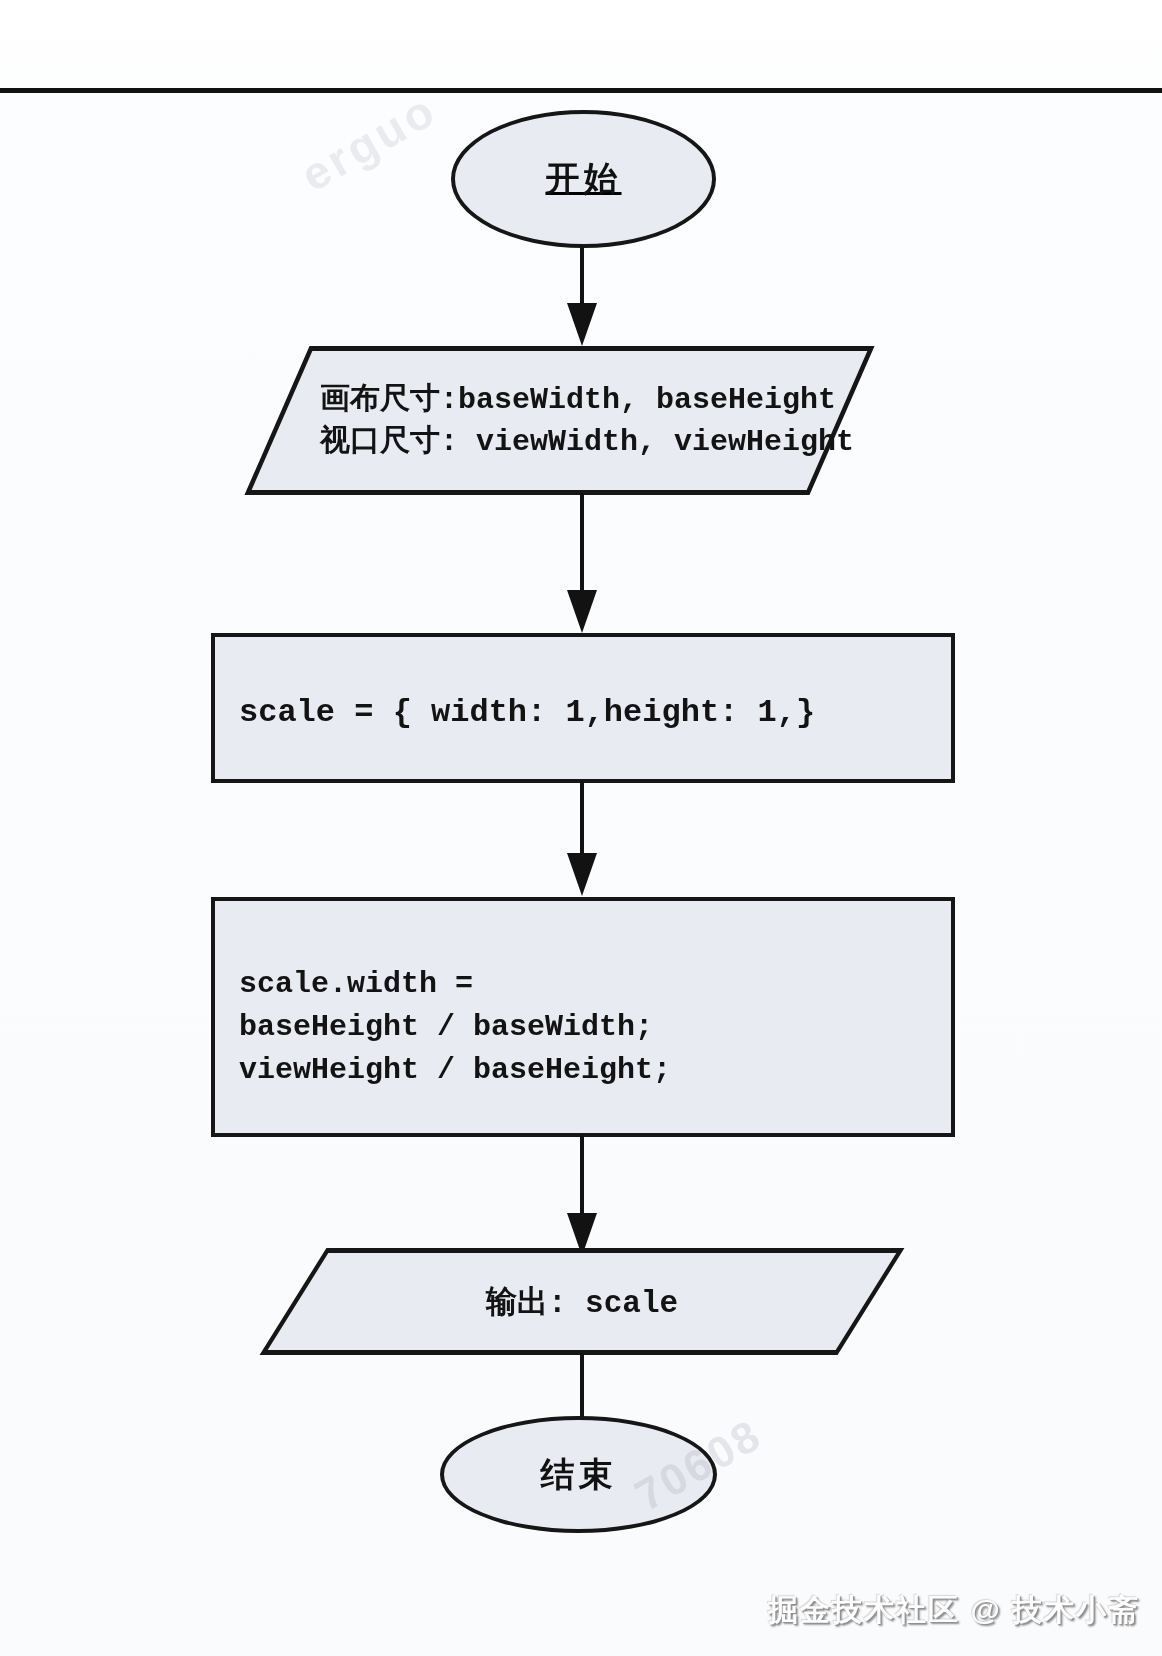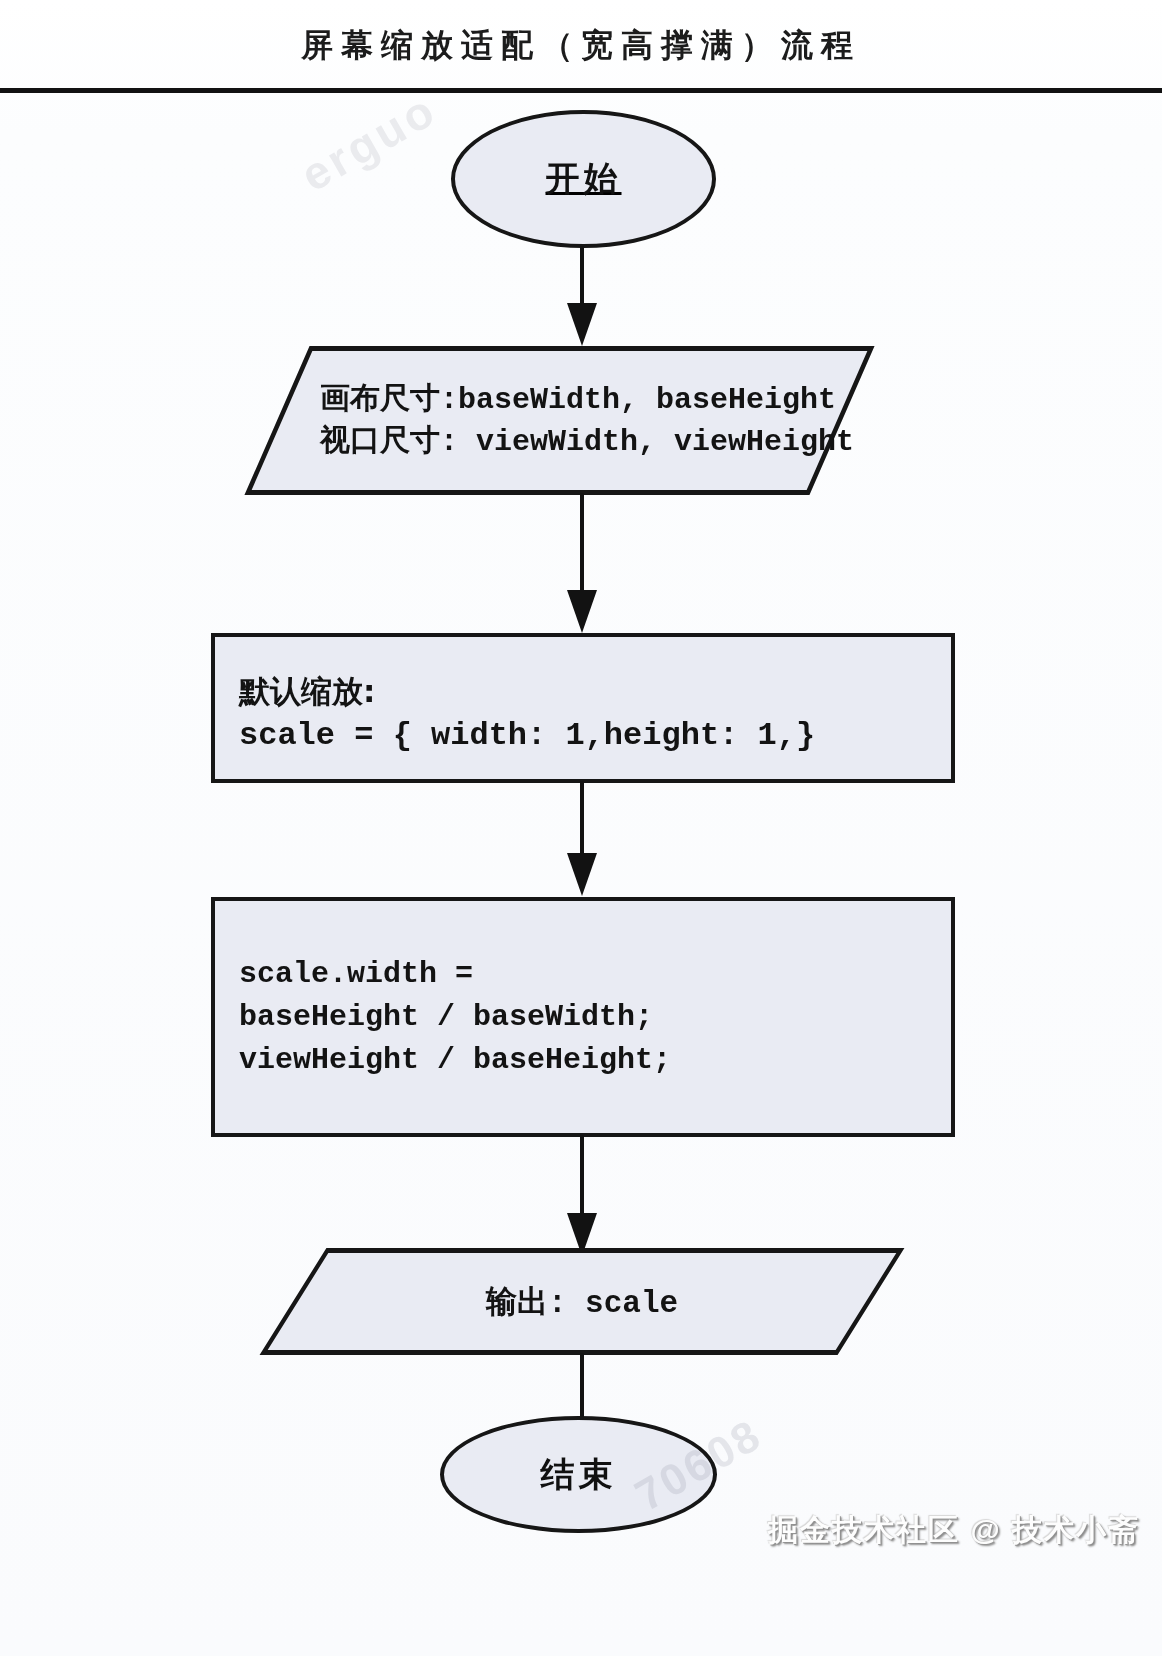--- a/index.html
+++ b/index.html
@@ -73,20 +73,21 @@
     padding-left: 24px; padding-top: 10px;
   }
   #default-scale-node .l1 { font-size: 31px; line-height: 46px; }
   #default-scale-node .l2 { font-size: 32px; line-height: 44px; white-space: pre; }
 
   #compute-node { left: 211px; top: 897px; width: 744px; height: 240px; }
   #compute-node .inner {
     width: 100%; height: 100%; box-sizing: border-box;
     display: flex; flex-direction: column; justify-content: center;
     padding-left: 24px;
+    margin-top: 10px;
   }
   #compute-node .line { font-size: 30px; line-height: 43px; white-space: pre; }
 
   #output-node {
     left: 293px; top: 1248px; width: 578px; height: 107px;
     transform: skewX(-32deg);
   }
   #output-node .para-inner { transform: skewX(32deg); align-items: center; }
   #output-node .line { font-size: 31px; }
 
@@ -110,32 +111,31 @@
     font-family: "Liberation Sans", "DejaVu Sans", sans-serif;
     font-weight: 700; color: rgba(125, 130, 145, 0.14);
     transform: rotate(-30deg);
     pointer-events: none;
   }
   #ghost-top { left: 295px; top: 115px; font-size: 46px; letter-spacing: 4px; }
   #ghost-bottom { left: 630px; top: 1440px; font-size: 44px; letter-spacing: 3px;
                   color: rgba(130, 135, 150, 0.18); }
 
   .credit {
-    position: absolute; right: 22px; top: 1510px;
+    position: absolute; right: 22px; top: 1590px;
     font-size: 30px; font-weight: 700; letter-spacing: 2px;
     color: #fdfdfd;
     text-shadow: 2px 2px 2px #8d8d8d, -1px -1px 1px #d6d6d6, 1px 1px 0 #a5a5a5;
   }
 </style>
 </head>
 <body>
 
 <div id="canvas">
 
-  <div class="title">屏幕缩放适配（宽高撑满）流程</div>
   <div class="divider"></div>
 
   <div class="ghost" id="ghost-top">erguo</div>
 
   <div class="shape ellipse" id="start-node">
     <span class="terminal-label">开始</span>
   </div>
 
   <div class="shaft" id="arrow1-shaft"></div>
   <div class="head" id="arrow1-head"></div>
@@ -145,21 +145,20 @@
       <div class="line mono">画布尺寸:baseWidth, baseHeight</div>
       <div class="line mono">视口尺寸: viewWidth, viewHeight</div>
     </div>
   </div>
 
   <div class="shaft" id="arrow2-shaft"></div>
   <div class="head" id="arrow2-head"></div>
 
   <div class="shape" id="default-scale-node">
     <div class="inner">
-      <div class="l1 cjk-bold">默认缩放:</div>
       <div class="l2 mono">scale = { width: 1,height: 1,}</div>
     </div>
   </div>
 
   <div class="shaft" id="arrow3-shaft"></div>
   <div class="head" id="arrow3-head"></div>
 
   <div class="shape" id="compute-node">
     <div class="inner">
       <div class="line mono">scale.width =</div>

